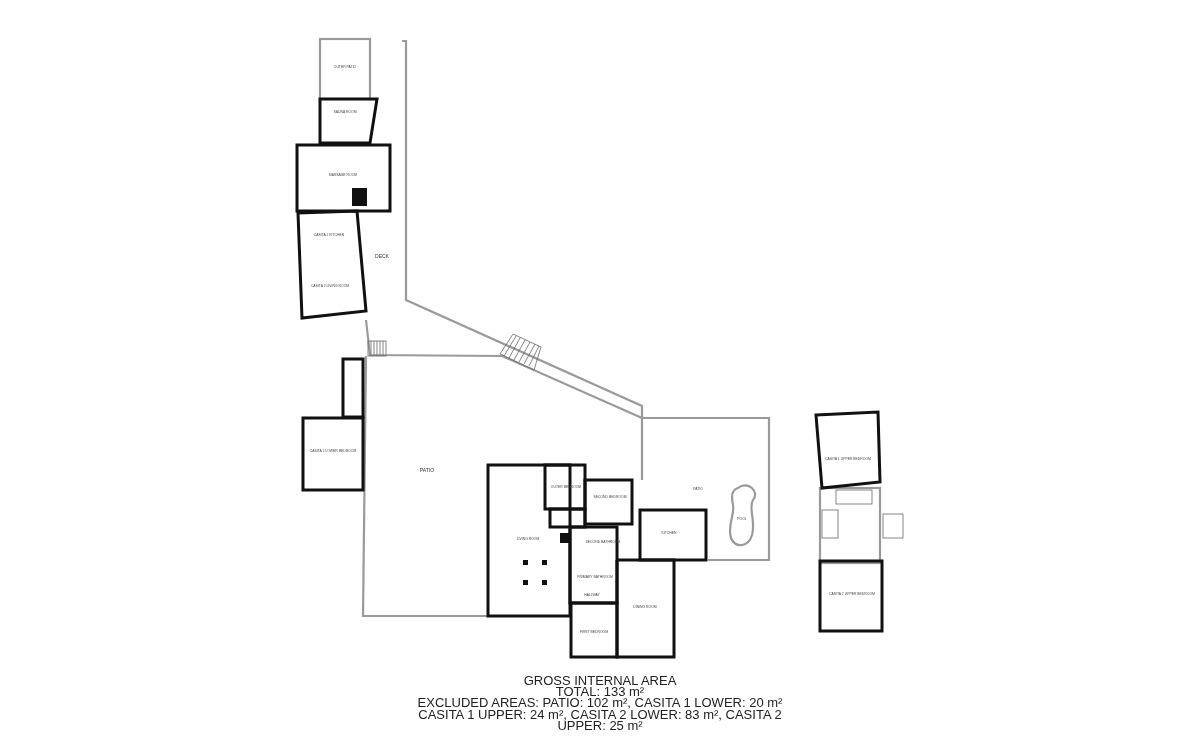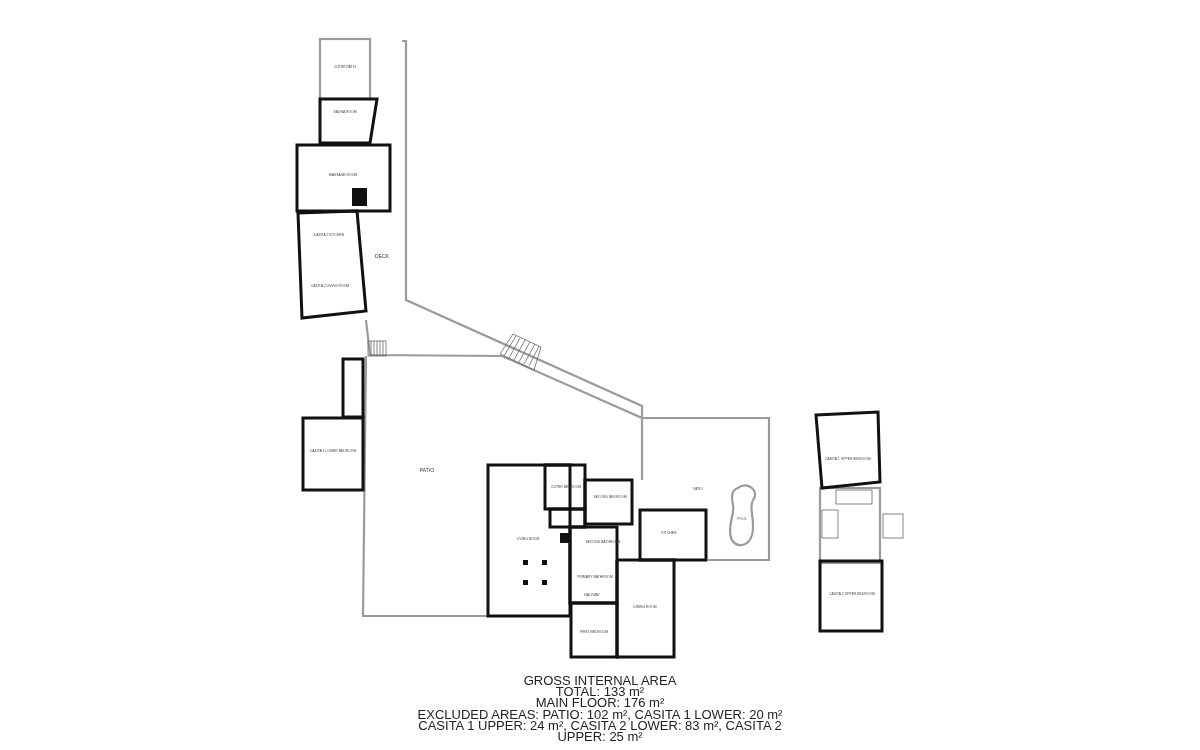--- a/index.html
+++ b/index.html
@@ -104,16 +104,15 @@
     <text class="lbl" x="645" y="608">DINING ROOM</text>
     <text class="lbl" x="594" y="633">FIRST BEDROOM</text>
     <text class="lbl" x="848" y="460">CASITA 1 UPPER BEDROOM</text>
     <text class="lbl" x="852" y="595">CASITA 2 UPPER BEDROOM</text>
   </g>
 </svg>
 
 <div class="legend">
   <div>GROSS INTERNAL AREA</div>
   <div>TOTAL: 133 m²</div>
-  <div>MAIN FLOOR: 176 m²</div>
   <div>EXCLUDED AREAS: PATIO: 102 m², CASITA 1 LOWER: 20 m²</div>
   <div>CASITA 1 UPPER: 24 m², CASITA 2 LOWER: 83 m², CASITA 2 UPPER: 25 m²</div>
 </div>
 
 </body></html>

